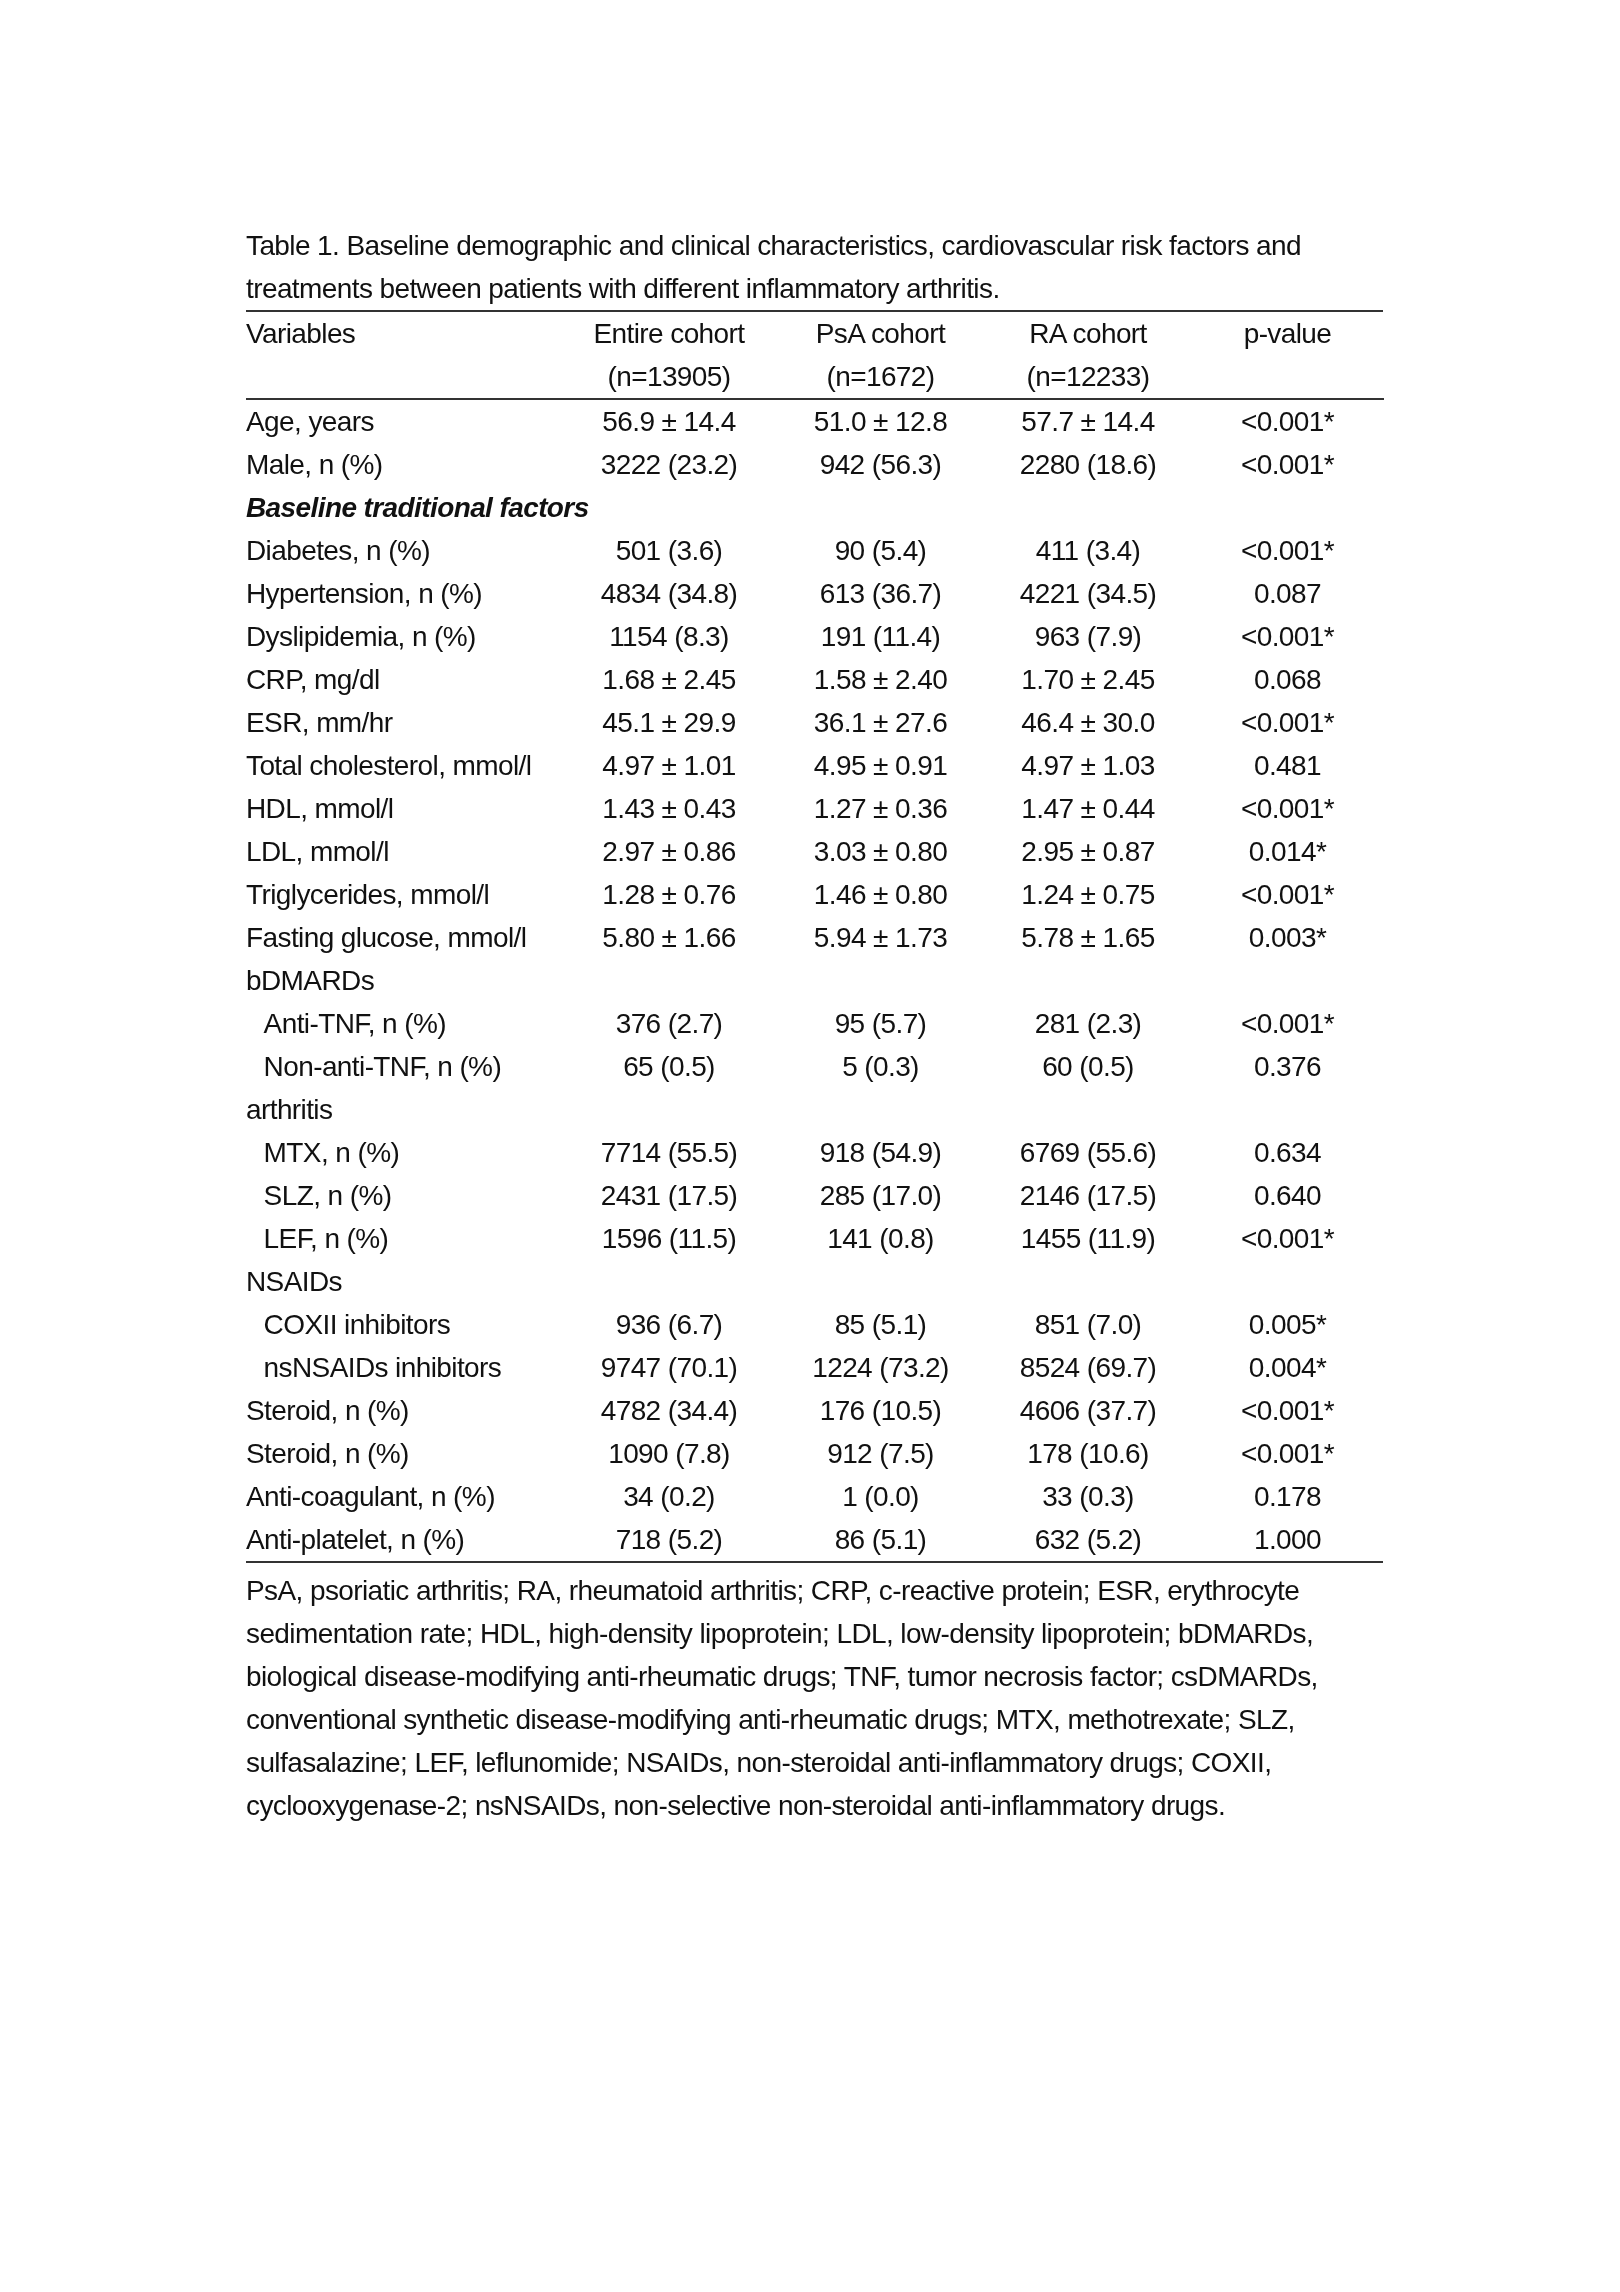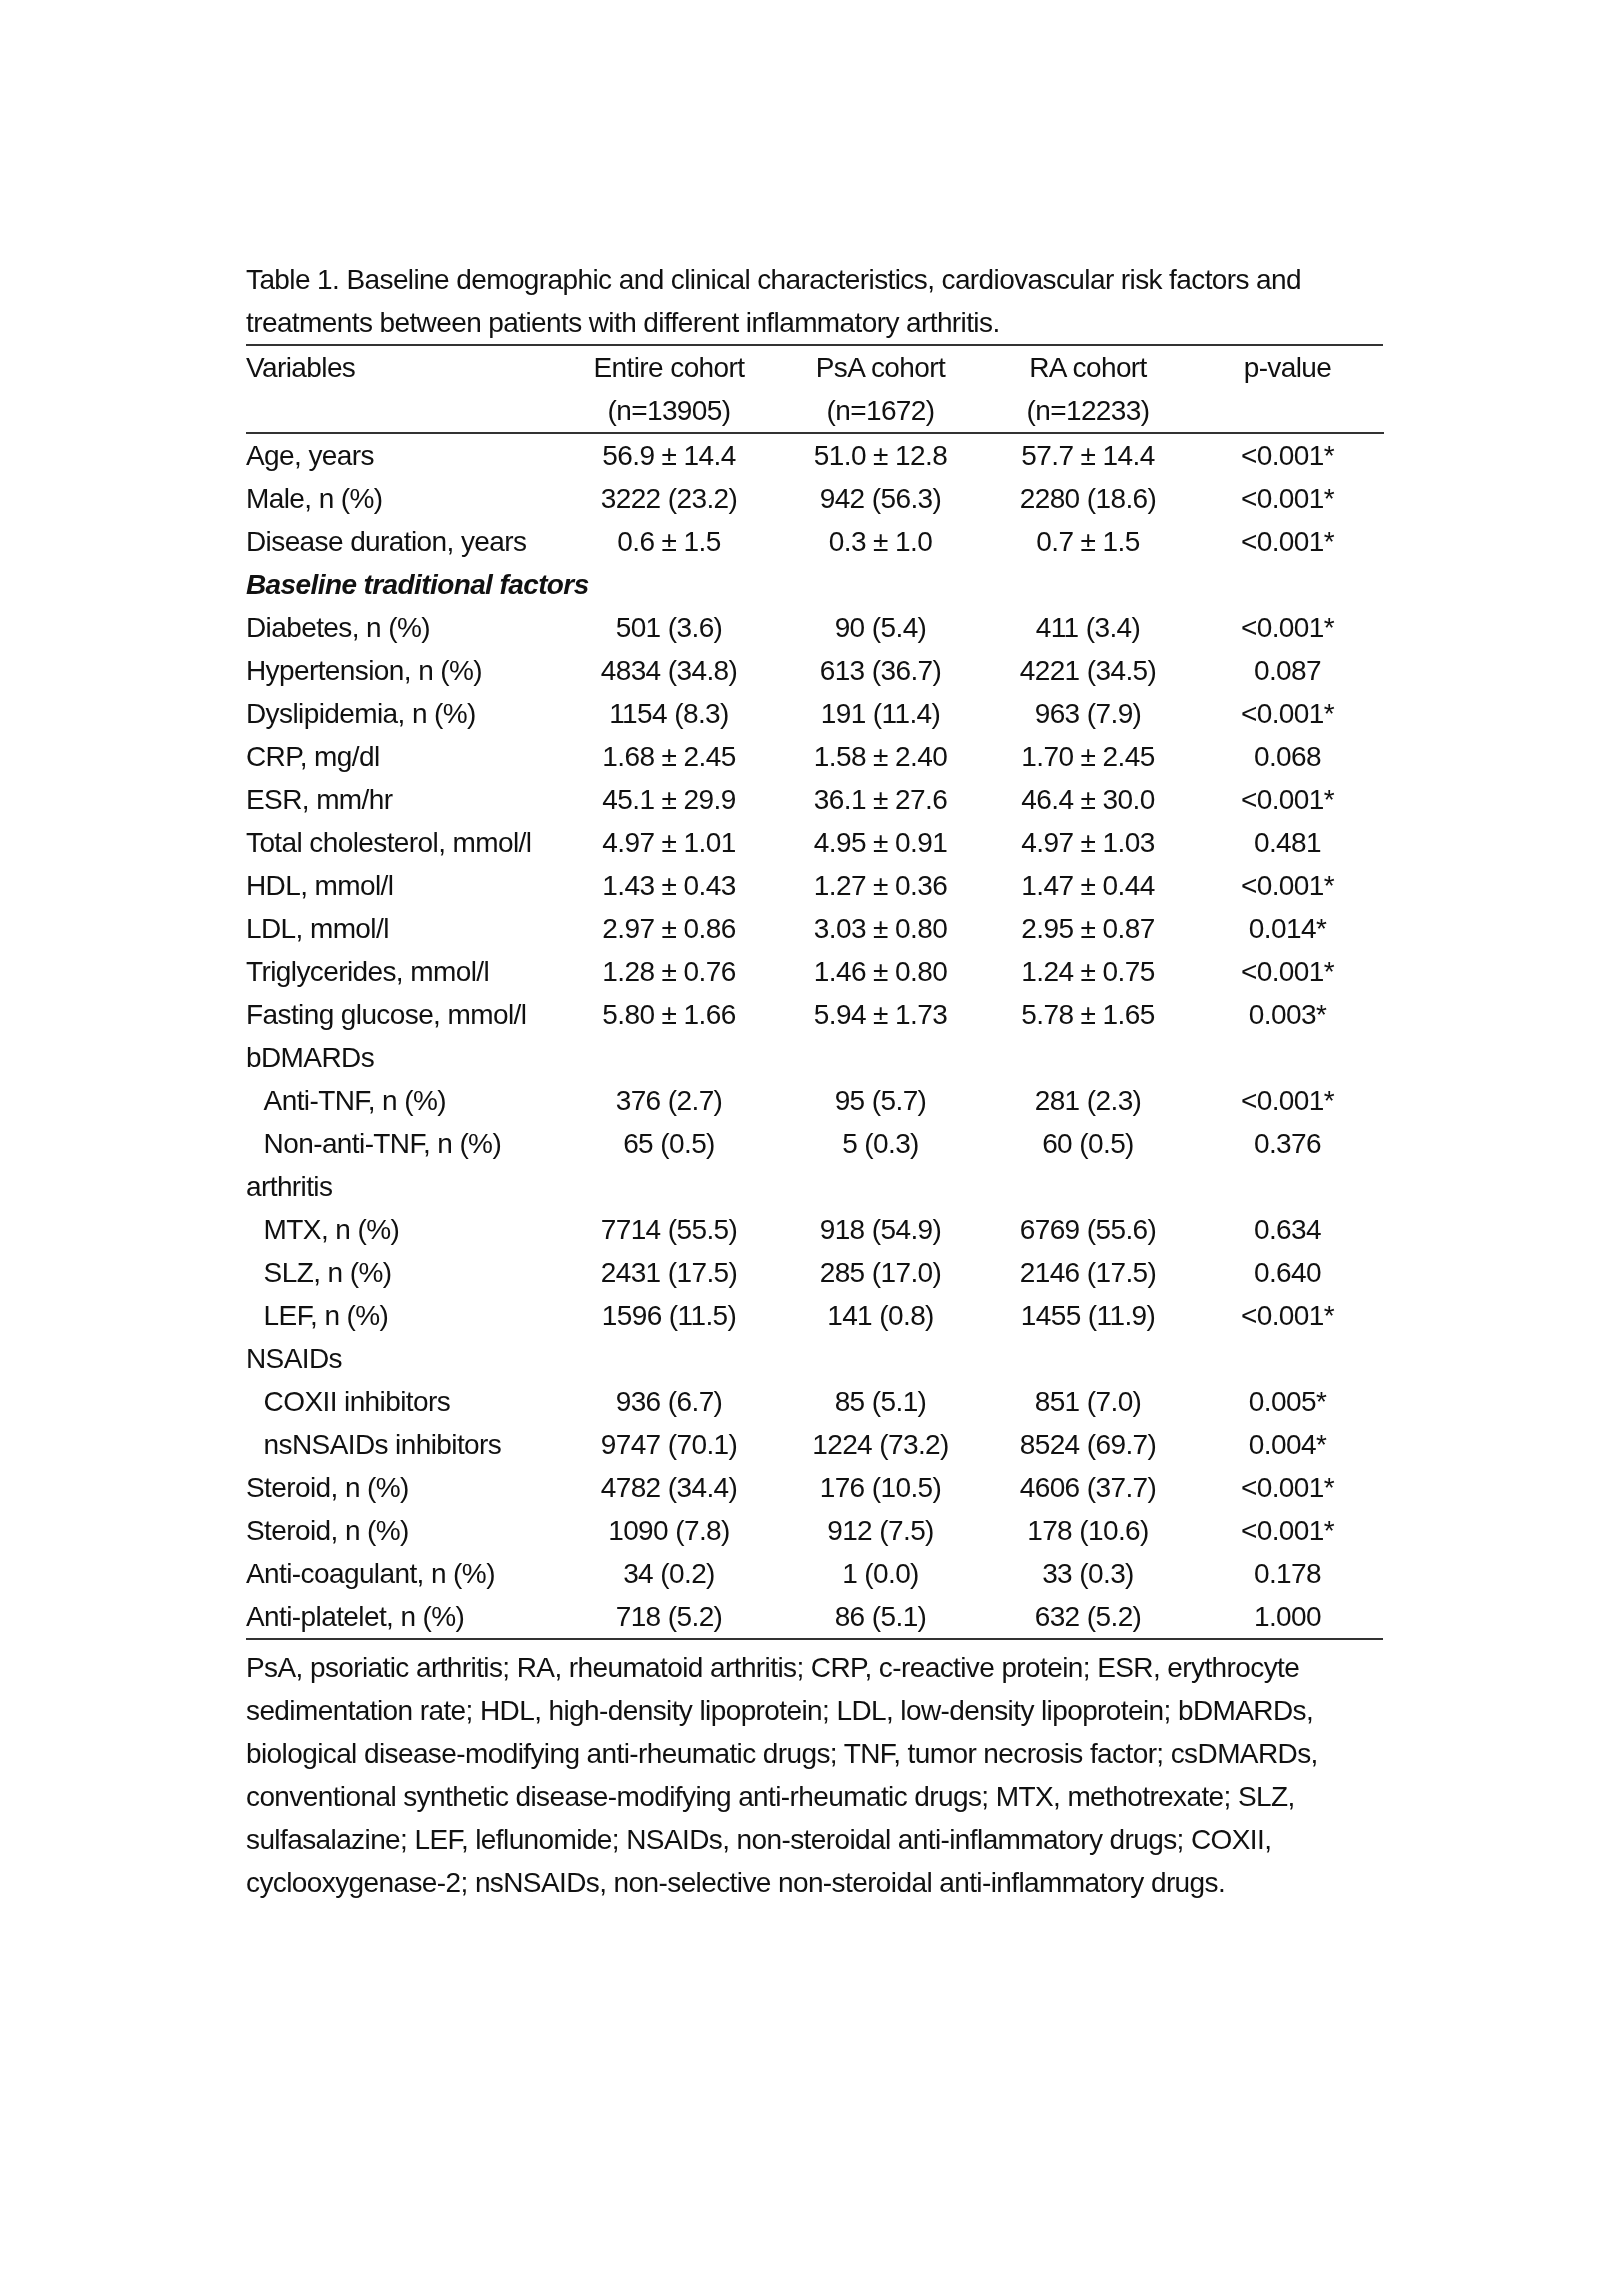--- a/index.html
+++ b/index.html
@@ -1,18 +1,18 @@
 <!DOCTYPE html>
 <html><head>
 <meta charset="utf-8">
 <style>
   html, body { margin: 0; padding: 0; background: #ffffff; }
   body { width: 1620px; height: 2293px; position: relative; overflow: hidden;
          font-family: "Liberation Sans", sans-serif; color: #111; }
-  .page { position: absolute; left: 246px; top: 258px; width: 1137px; }
+  .page { position: absolute; left: 246px; top: 224px; width: 1137px; }
   .caption { font-size: 28px; line-height: 43px; letter-spacing: -0.6px; margin: 0; }
   .rule { border-top: 2px solid #333; width: 1137px; }
   table { border-collapse: collapse; width: 1137px; table-layout: fixed; }
   td, th { font-size: 28px; line-height: 43px; padding: 0; font-weight: normal;
            letter-spacing: -0.6px; vertical-align: top; white-space: nowrap; }
   col.c0 { width: 316px; } col.c1 { width: 214px; } col.c2 { width: 209px; }
   col.c3 { width: 206px; } col.c4 { width: 193px; }
   td.num, th.num { text-align: center; }
   td.var { text-align: left; margin-left: 48px; }
   td.var.indent { padding-left: 17.6px; }
@@ -54,27 +54,20 @@
           <td class="num">&lt;0.001*</td>
         </tr>
         <tr>
           <td class="var">Male, n (%)</td>
           <td class="num">3222 (23.2)</td>
           <td class="num">942 (56.3)</td>
           <td class="num">2280 (18.6)</td>
           <td class="num">&lt;0.001*</td>
         </tr>
         <tr>
-          <td class="var justify">Disease duration, years</td>
-          <td class="num">0.6 ± 1.5</td>
-          <td class="num">0.3 ± 1.0</td>
-          <td class="num">0.7 ± 1.5</td>
-          <td class="num">&lt;0.001*</td>
-        </tr>
-        <tr>
           <td class="var section" colspan="5">Baseline traditional factors</td>
         </tr>
         <tr>
           <td class="var">Diabetes, n (%)</td>
           <td class="num">501 (3.6)</td>
           <td class="num">90 (5.4)</td>
           <td class="num">411 (3.4)</td>
           <td class="num">&lt;0.001*</td>
         </tr>
         <tr>

